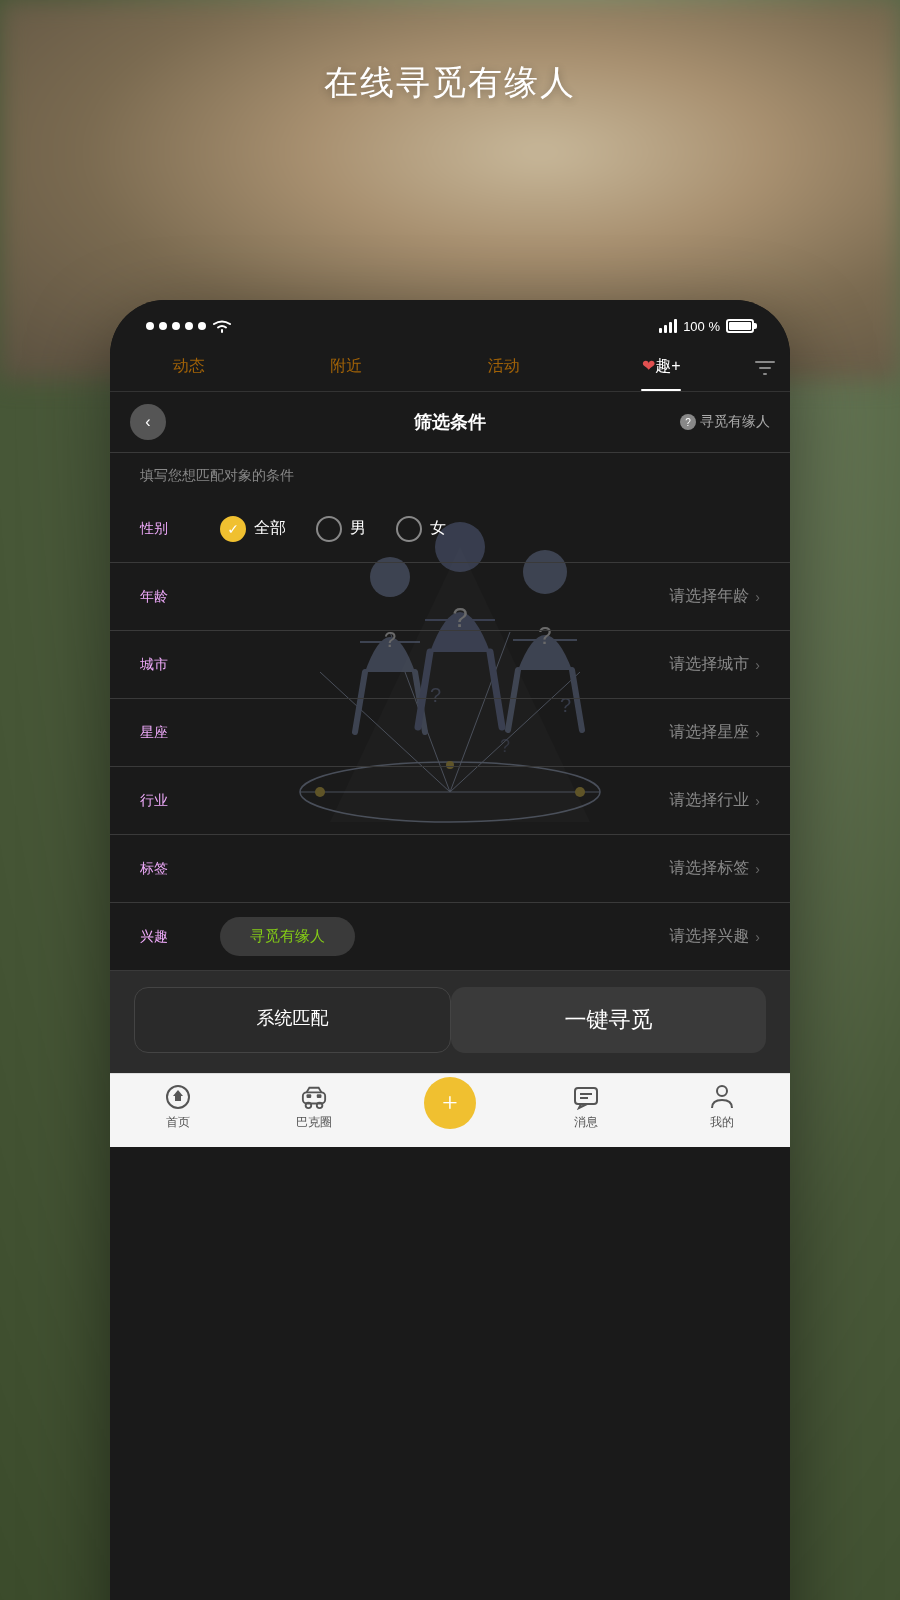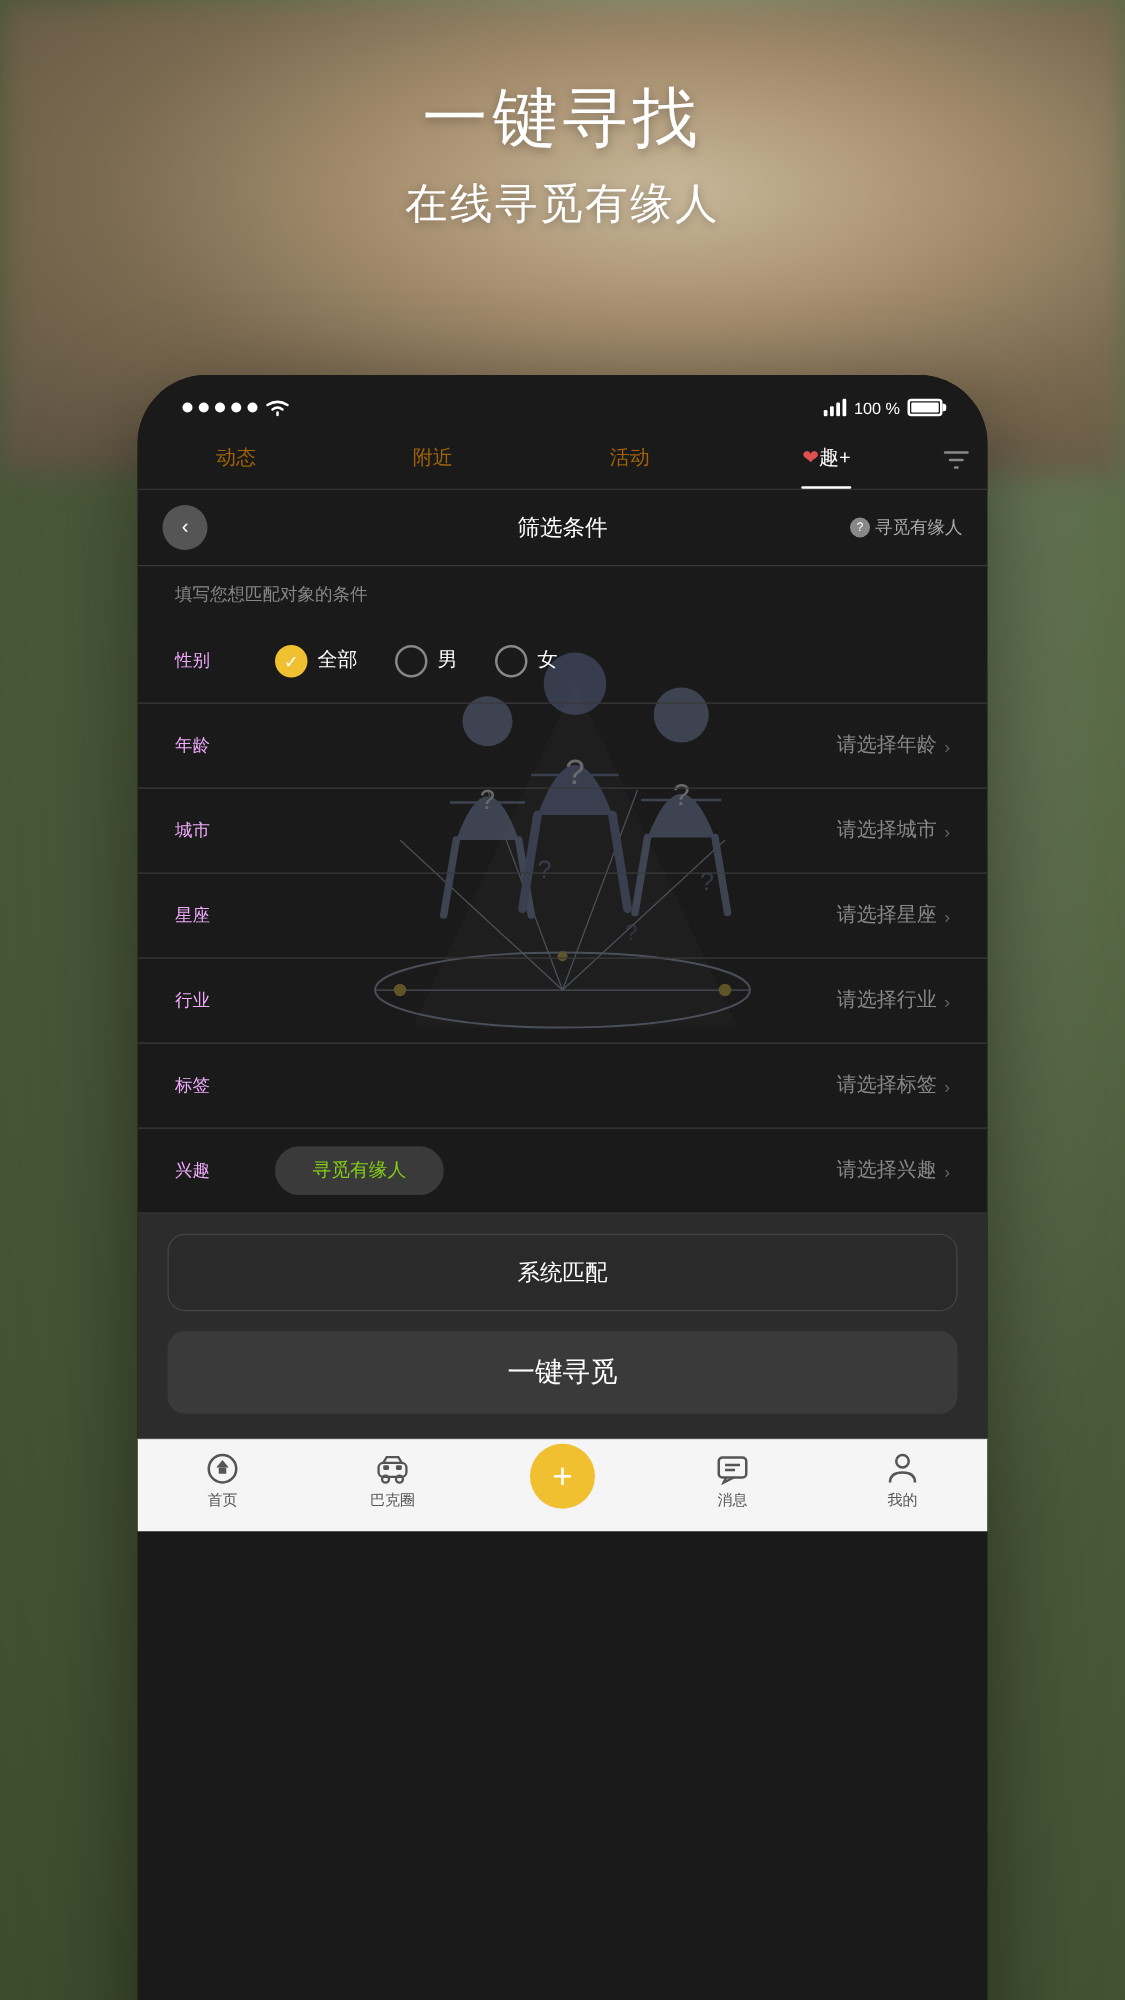--- a/index.html
+++ b/index.html
@@ -189,21 +189,21 @@
     }
 
     .back-chevron {
       color: white;
       font-size: 16px;
     }
 
     .filter-title {
       color: white;
       font-size: 18px;
-      font-weight: 400;
+      font-weight: 700;
     }
 
     .help-link {
       position: absolute;
       right: 20px;
       color: #aaa;
       font-size: 14px;
       display: flex;
       align-items: center;
       gap: 4px;
@@ -296,24 +296,22 @@
       border-radius: 22px;
       padding: 10px 30px;
       color: #84cc16;
       font-size: 15px;
       margin-left: 20px;
     }
 
     
     .bottom-buttons {
       display: flex;
-      gap: 16px;
       padding: 16px 24px 20px;
       background: rgba(45,45,45,0.96);
-      flex-direction: column;
     }
 
     .btn-system {
       flex: 1;
       padding: 18px;
       background: #2a2a2a;
       border-radius: 14px;
       color: white;
       font-size: 18px;
       text-align: center;
@@ -331,20 +329,21 @@
       text-align: center;
       cursor: pointer;
     }
 
     
     .bottom-nav {
       display: flex;
       background: #f5f5f5;
       border-top: 1px solid #ddd;
       padding: 10px 0 16px;
+      font-family: Liberation Serif, serif;
     }
 
     .nav-item {
       flex: 1;
       display: flex;
       flex-direction: column;
       align-items: center;
       gap: 4px;
       cursor: pointer;
     }
@@ -384,21 +383,20 @@
       position: relative;
     }
   </style>
 </head>
 <body>
 
 <div class="bg-overlay"></div>
 <div class="bg-face"></div>
 
 <div class="header-text">
-  <div class="line1">一键寻找</div>
   <div class="line2">在线寻觅有缘人</div>
 </div>
 
 <div class="phone-frame">
 
   <div class="status-bar">
     <div style="display:flex;align-items:center;gap:5px">
       <div class="status-dots">
         <div class="status-dot"></div>
         <div class="status-dot"></div>

